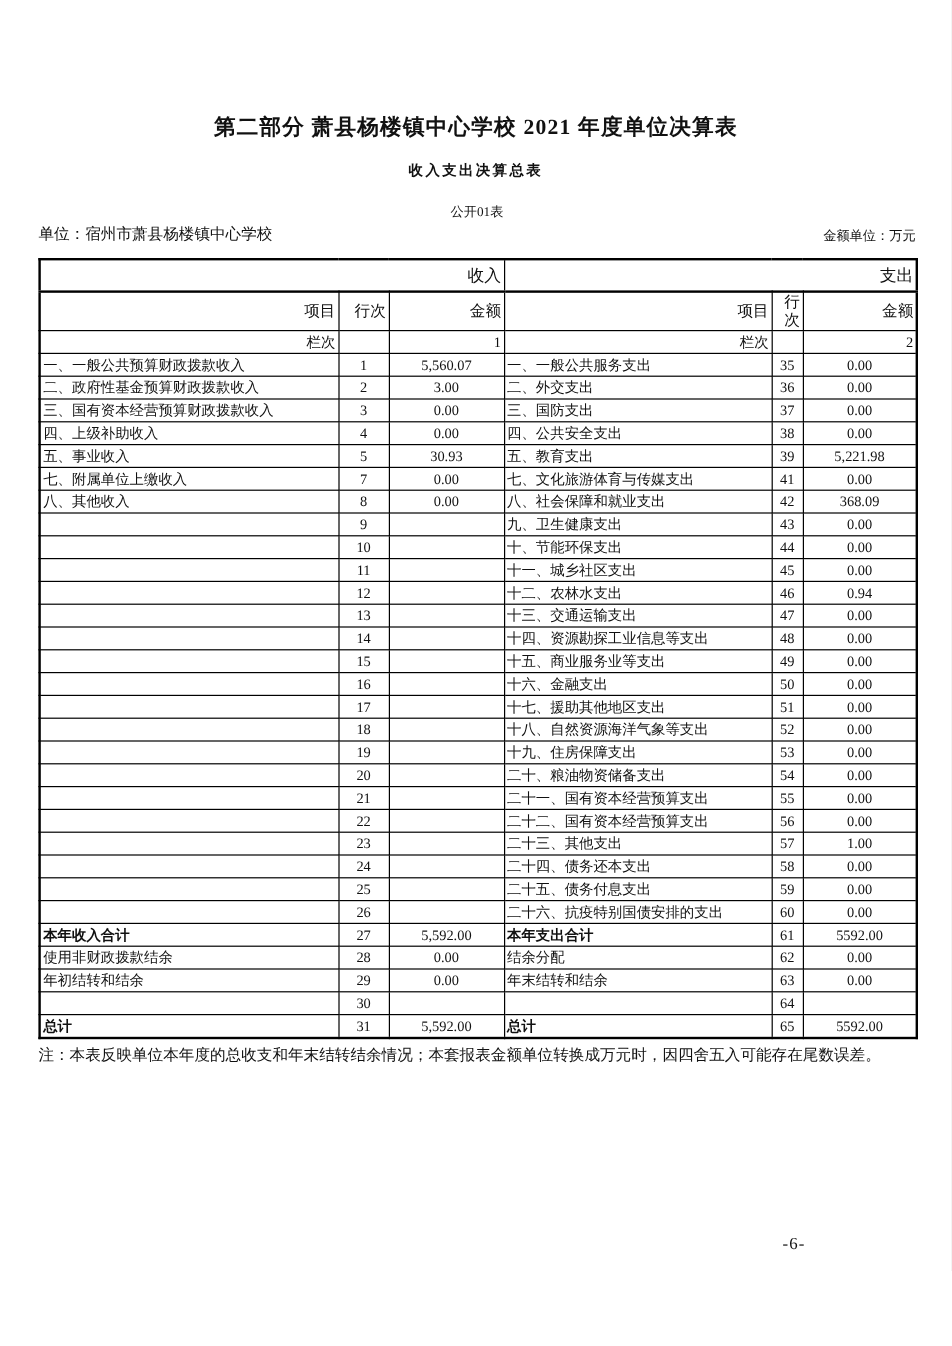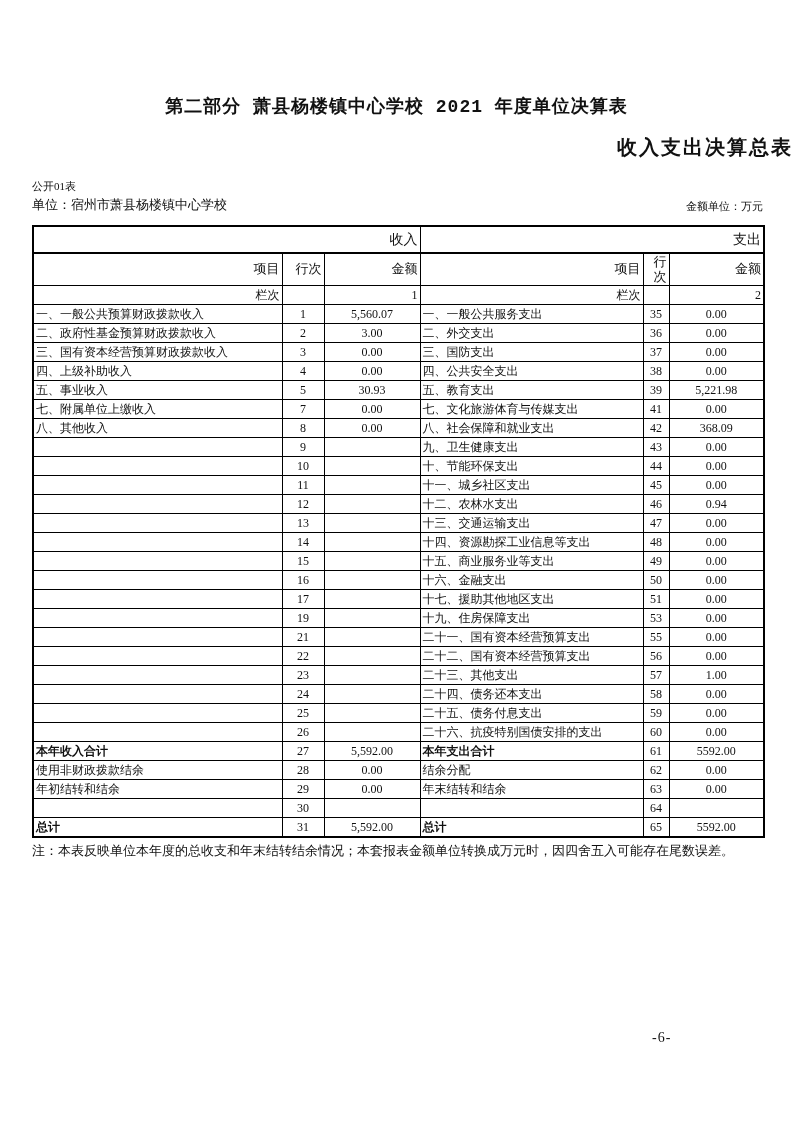--- a/index.html
+++ b/index.html
@@ -9,34 +9,34 @@
     margin:0 auto;
     background:#ffffff;
     font-family:"Liberation Serif","DejaVu Serif",serif;
     color:#111;
     box-sizing:border-box;
     overflow:hidden;
   }
   .title {
     padding-top:94px;
     text-align:center;
-    font-family:Liberation Mono, monospace;
+    font-family:Liberation Serif, serif;
     font-weight:bold;
     font-size:18px;
     letter-spacing:1px;
   }
   .subtitle {
     margin-top:16px;
-    text-align:right;
-    font-size:20px;
+    text-align:center;
+    font-size:12px;
     font-weight:600;
     letter-spacing:2px;
   }
   .meta { margin:18px 30px 0 32px; font-size:11px; }
-  .meta-right { text-align:left;font-family:Liberation Serif, serif; }
+  .meta-right { text-align:center;font-family:Liberation Serif, serif; }
   .unit-row {
     display:flex; justify-content:space-between; align-items:flex-end;
     margin:2px 30px 11px 32px;
   }
   .unit-name { font-size:13px; }
   .amount-unit { font-size:11px; }
   table.main {
     border-collapse:collapse;
     table-layout:fixed;
     width:731px;
@@ -236,24 +236,40 @@
         <tr>
           <td class="item"></td>
           <td class="num">17</td>
           <td class="num"></td>
           <td class="item divider">十七、援助其他地区支出</td>
           <td class="num">51</td>
           <td class="num">0.00</td>
         </tr>
         <tr>
           <td class="item"></td>
+          <td class="num">18</td>
+          <td class="num"></td>
+          <td class="item divider">十八、自然资源海洋气象等支出</td>
+          <td class="num">52</td>
+          <td class="num">0.00</td>
+        </tr>
+        <tr>
+          <td class="item"></td>
           <td class="num">19</td>
           <td class="num"></td>
           <td class="item divider">十九、住房保障支出</td>
           <td class="num">53</td>
+          <td class="num">0.00</td>
+        </tr>
+        <tr>
+          <td class="item"></td>
+          <td class="num">20</td>
+          <td class="num"></td>
+          <td class="item divider">二十、粮油物资储备支出</td>
+          <td class="num">54</td>
           <td class="num">0.00</td>
         </tr>
         <tr>
           <td class="item"></td>
           <td class="num">21</td>
           <td class="num"></td>
           <td class="item divider">二十一、国有资本经营预算支出</td>
           <td class="num">55</td>
           <td class="num">0.00</td>
         </tr>

